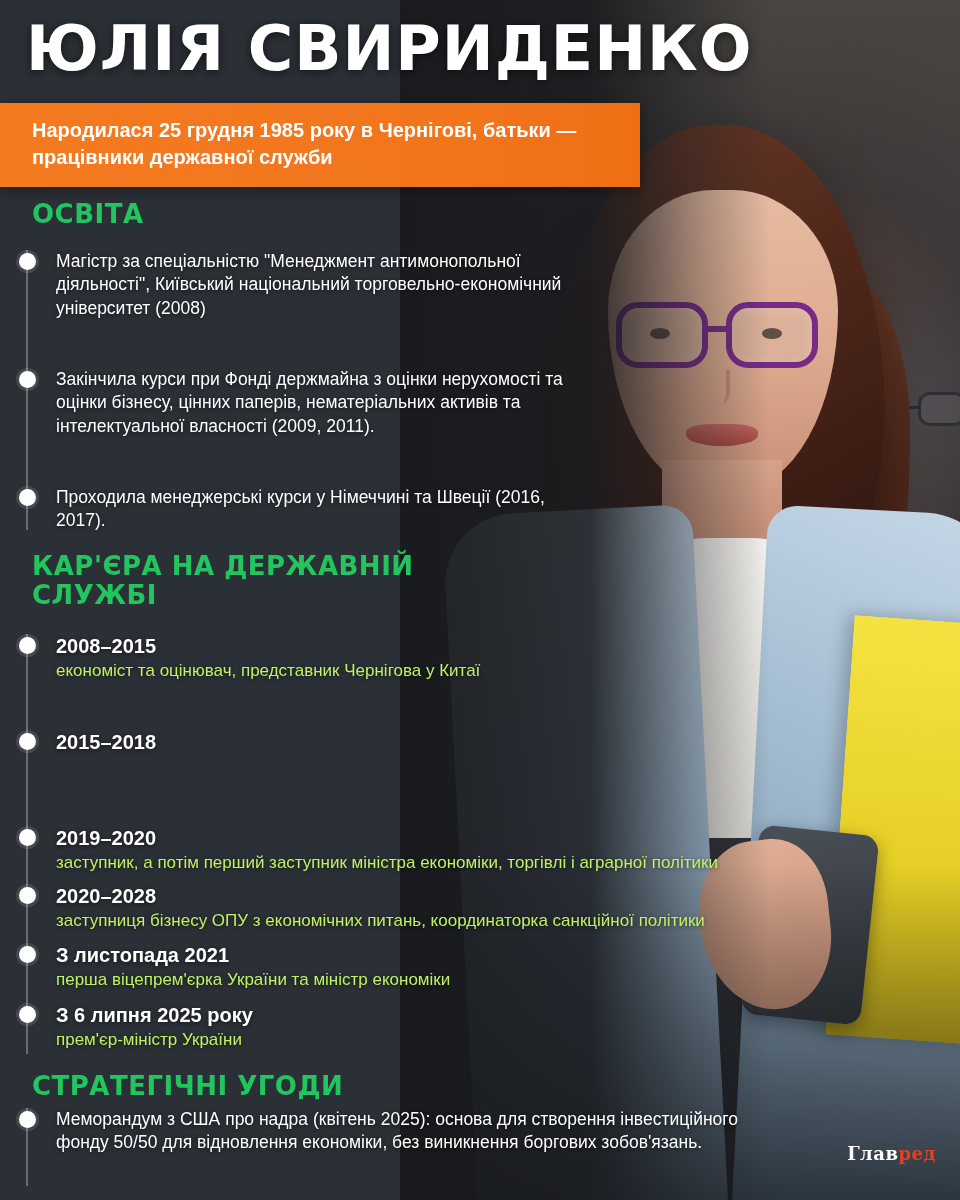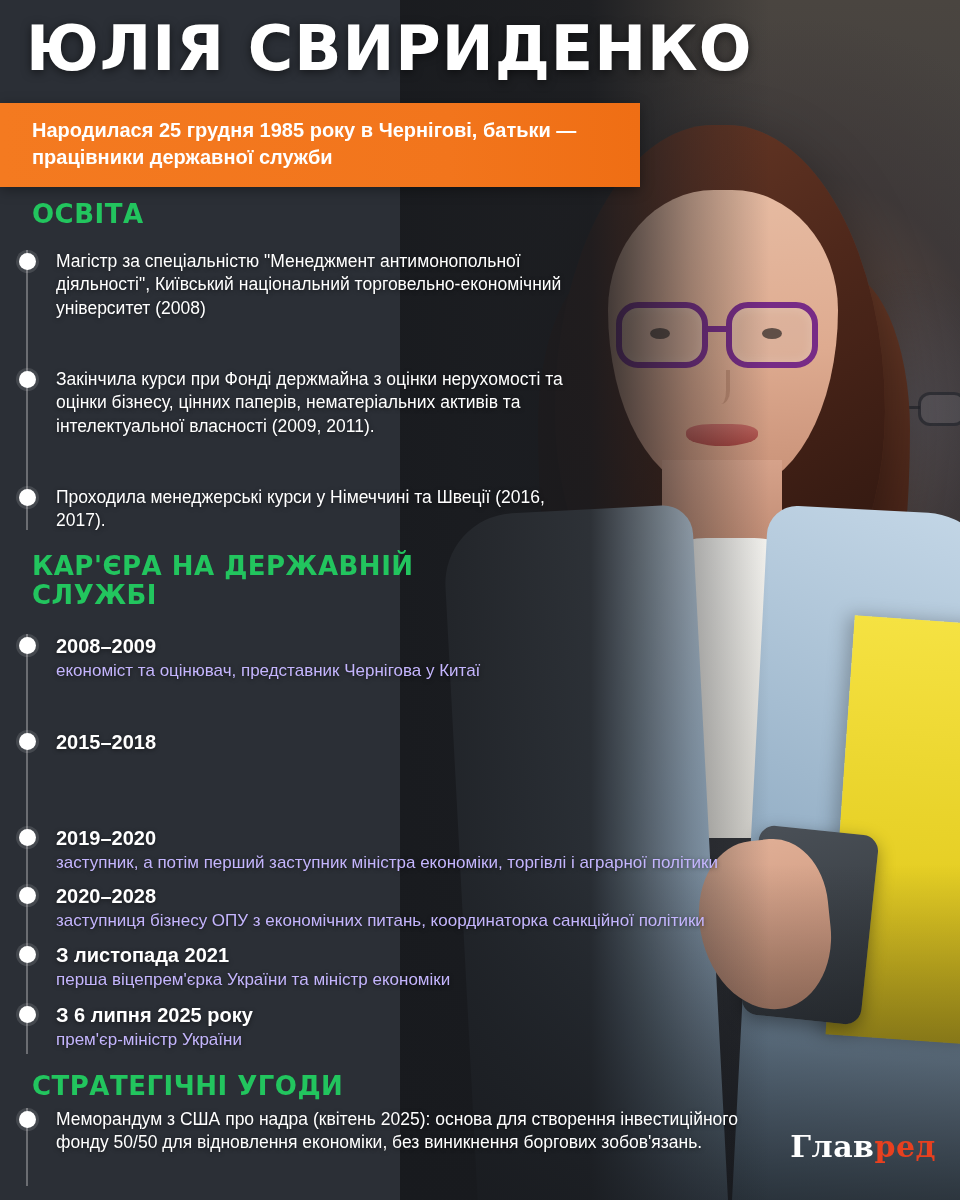--- a/index.html
+++ b/index.html
@@ -210,28 +210,28 @@
     text-shadow: 0 1px 4px rgba(0,0,0,.5);
   }
   .item-title {
     color: #ffffff;
     font-size: 20px; font-weight: 700;
     line-height: 1.25;
     margin-bottom: 1px;
     text-shadow: 0 1px 4px rgba(0,0,0,.5);
   }
   .item-sub {
-    color: #c4b5fd;
+    color: #bef264;
     font-size: 17px; line-height: 1.28;
     text-shadow: 0 1px 4px rgba(0,0,0,.5);
   }
 
   .logo {
     position: absolute; right: 24px; bottom: 36px;
-    font-size: 30px; font-weight: 700;
+    font-size: 18px; font-weight: 700;
     font-family: "DejaVu Serif", serif;
     letter-spacing: .5px;
   }
   .logo .glav { color: #ffffff; }
   .logo .red  { color: #e8401f; }
 </style>
 </head>
 <body>
 
 <div class="poster">
@@ -288,21 +288,21 @@
     <div class="item" style="top:486px; width:520px;">
       <span class="dot"></span>
       <div class="item-text">Проходила менеджерські курси у Німеччині та Швеції (2016, 2017).</div>
     </div>
 
     <div class="section-head" id="sec-career">КАР'ЄРА НА ДЕРЖАВНІЙ СЛУЖБІ</div>
     <div class="timeline" id="tl-car"></div>
 
     <div class="item" style="top:634px; width:560px;">
       <span class="dot"></span>
-      <div class="item-title">2008–2009</div>
+      <div class="item-title">2008–2015</div>
       <div class="item-sub">економіст та оцінювач, представник Чернігова у Китаї</div>
     </div>
 
     <div class="item" style="top:730px; width:560px;">
       <span class="dot"></span>
       <div class="item-title">2015–2018</div>
     </div>
 
     <div class="item" style="top:826px; width:870px;">
       <span class="dot"></span>

